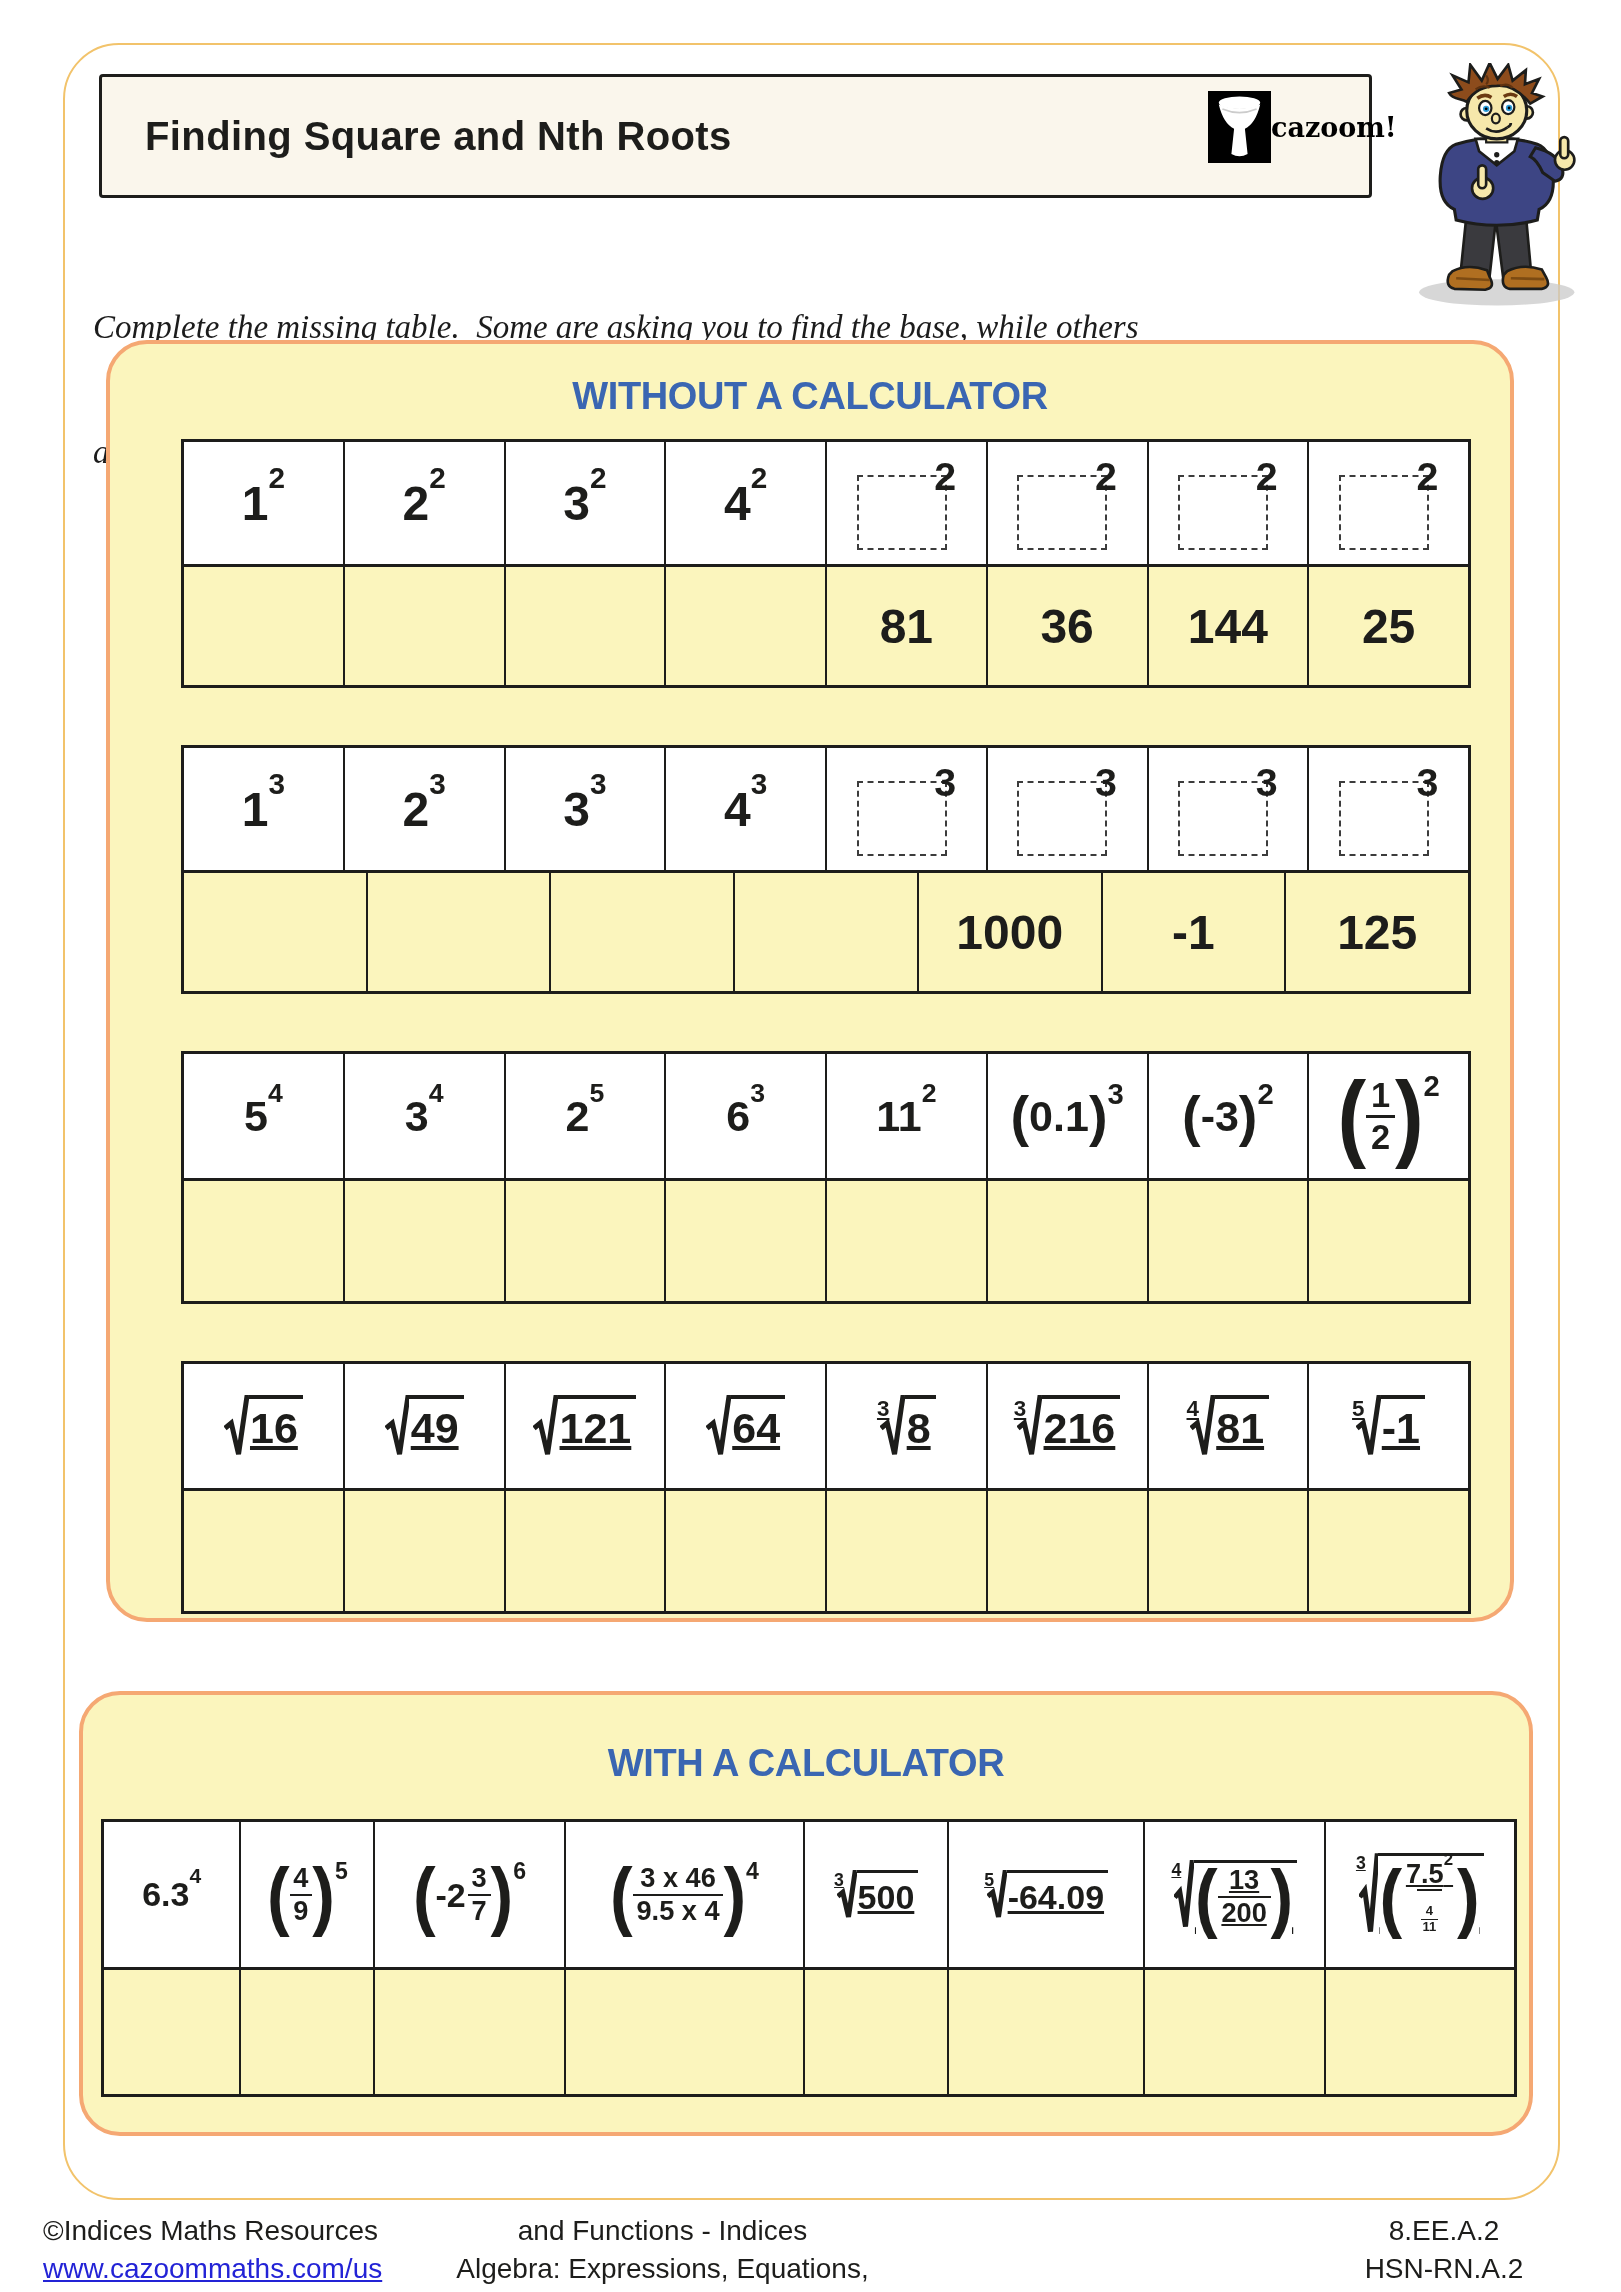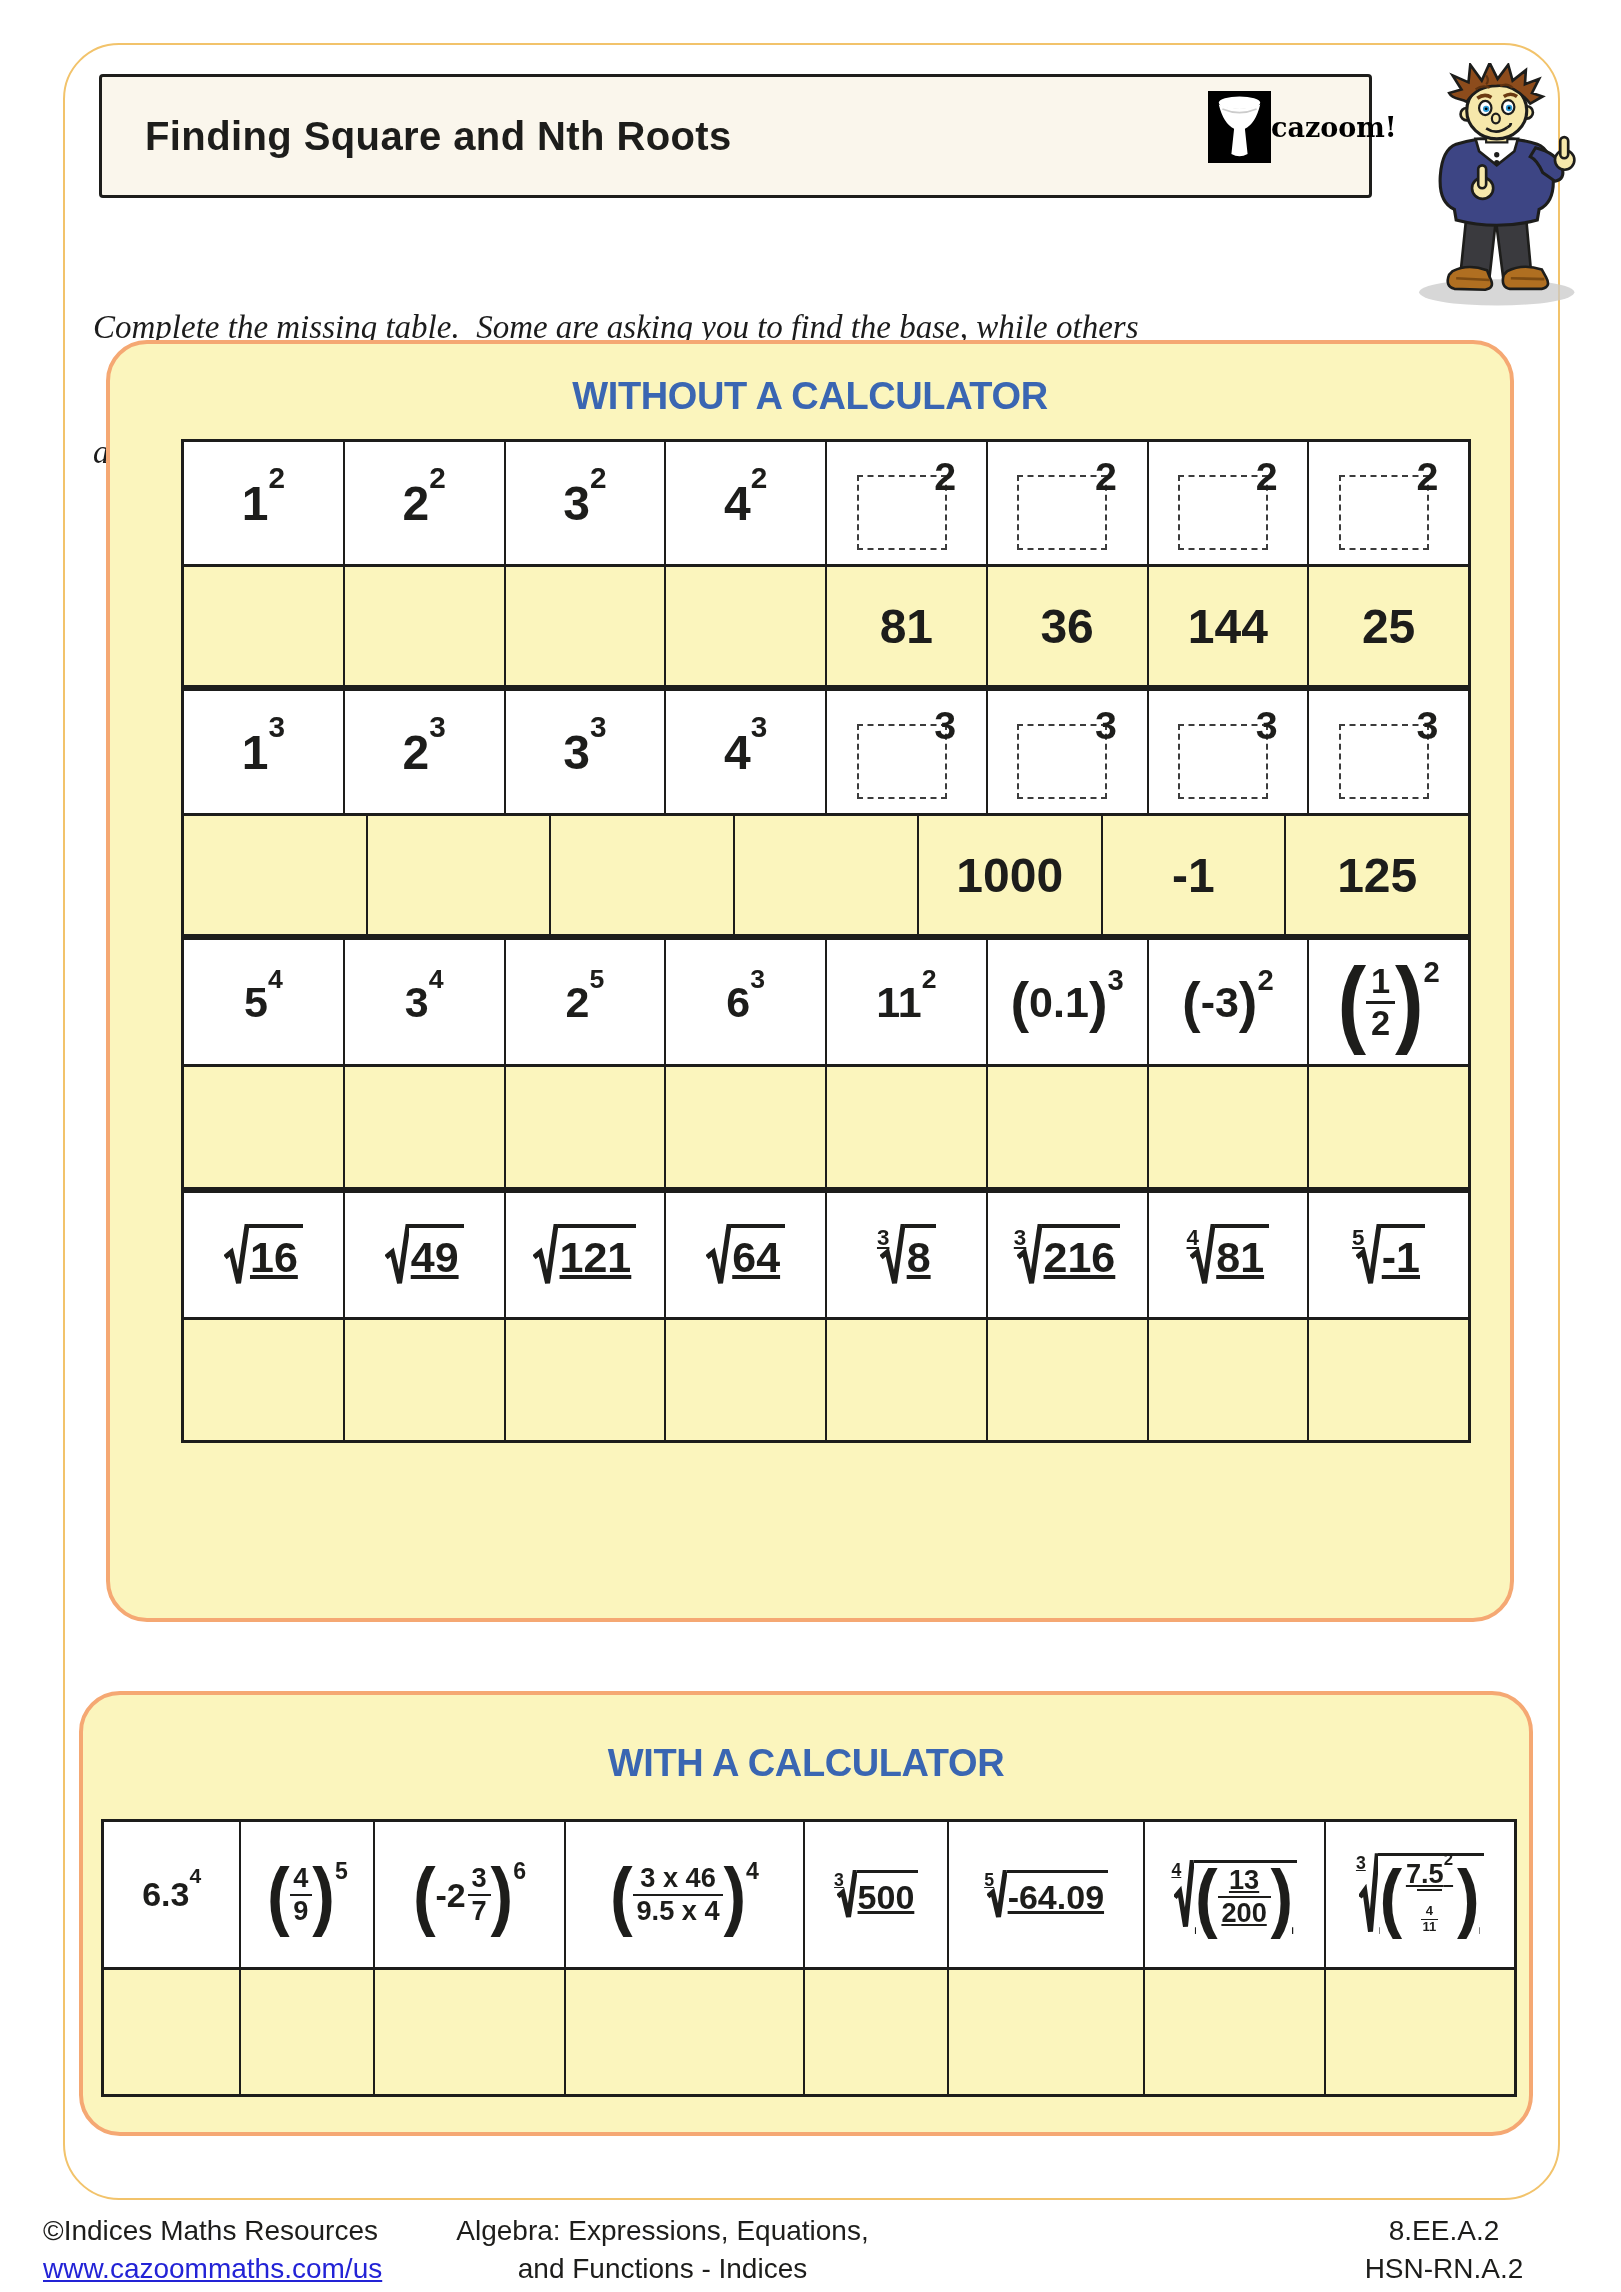--- a/index.html
+++ b/index.html
@@ -50,21 +50,21 @@
     border:4.5px solid var(--pborder);border-radius:41px;
   }
   .panel-1{left:106px;top:340px;width:1408px;height:1282px;}
   .panel-2{left:79px;top:1691px;width:1454px;height:445px;}
   .panel-heading{
     position:absolute;left:0;width:100%;text-align:center;
     font-size:38px;font-weight:800;color:var(--blue);letter-spacing:-0.4px;
   }
   .panel-1 .panel-heading{top:31px;}
   .panel-2 .panel-heading{top:47px;}
-  .tables-1{position:absolute;left:71px;top:95px;width:1290px;display:flex;flex-direction:column;}
+  .tables-1{position:absolute;left:71px;top:95px;width:1290px;display:flex;flex-direction:column;gap:57px;}
   .tables-2{position:absolute;left:18px;top:124px;width:1416px;display:flex;flex-direction:column;}
   
   .wtable{border:3.6px solid var(--ink);display:flex;flex-direction:column;background:#fff;}
   .wrow{display:flex;width:100%;}
   .wrow.r1{background:#ffffff;}
   .wrow.r2{background:var(--yellow);border-top:3.6px solid var(--ink);}
   .wcell{
     flex:1 1 0;border-left:2.7px solid var(--ink);
     display:flex;align-items:center;justify-content:center;
     font-weight:700;color:var(--ink);overflow:hidden;
@@ -623,20 +623,20 @@
         </div>
       </div>
     </div>
 </div>
 
 <div class="footer-left">
   <div>©Indices Maths Resources</div>
   <div class="flink">www.cazoommaths.com/us</div>
 </div>
 <div class="footer-center">
+  <div>and Functions - Indices</div>
   <div>Algebra: Expressions, Equations,</div>
-  <div>and Functions - Indices</div>
 </div>
 <div class="footer-right">
   <div>8.EE.A.2</div>
   <div>HSN-RN.A.2</div>
 </div>
 
 
 </body></html>

